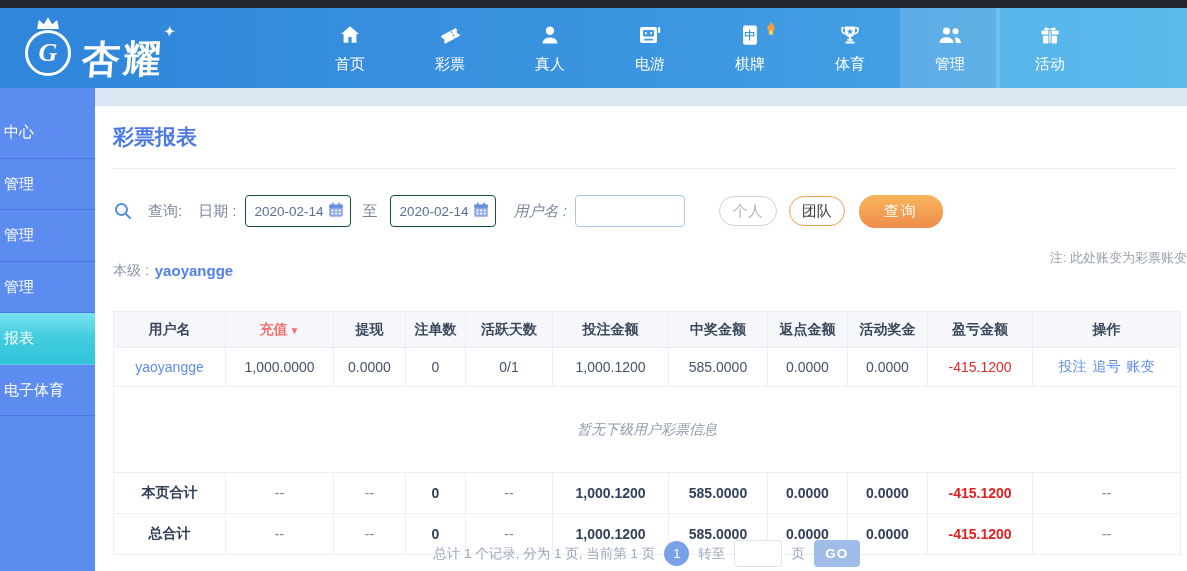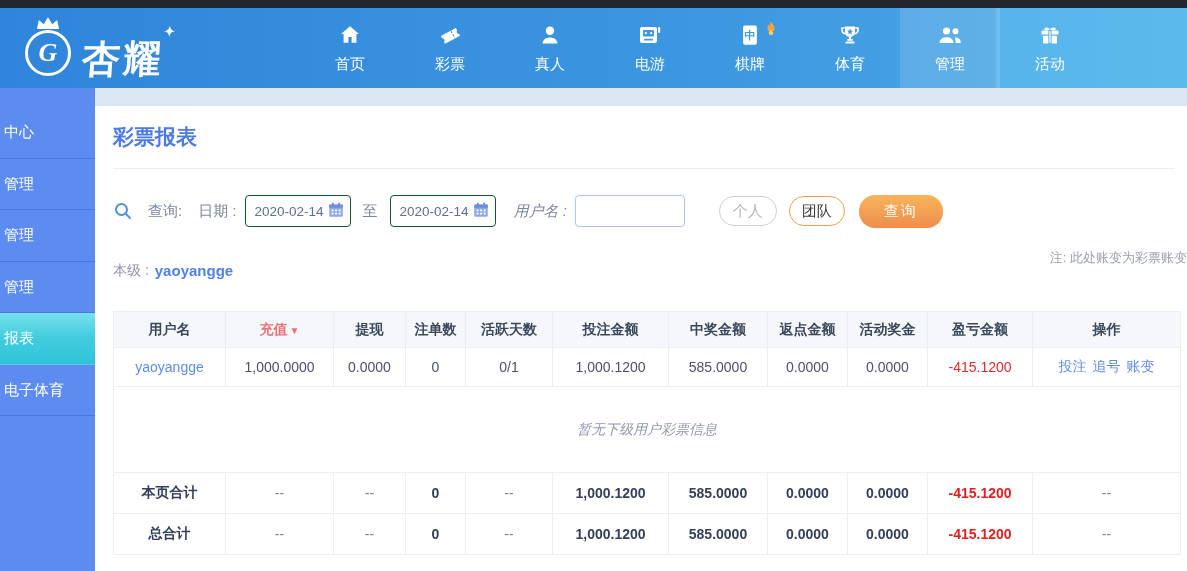--- a/index.html
+++ b/index.html
@@ -366,13 +366,21 @@
         <td>585.0000</td>
         <td>0.0000</td>
         <td>0.0000</td>
         <td class="neg">-415.1200</td>
         <td class="muted">--</td>
       </tr>
     </tbody>
       </table>
   </div>
 
+  <div class="pagination">
+    <span>总计 1 个记录, 分为 1 页, 当前第 1 页</span>
+    <span class="page-circle">1</span>
+    <span>转至</span>
+    <input class="goto-input" value="" style="">
+    <span>页</span>
+    <button class="go-btn">GO</button>
+  </div>
 </div>
 
 </body></html>

